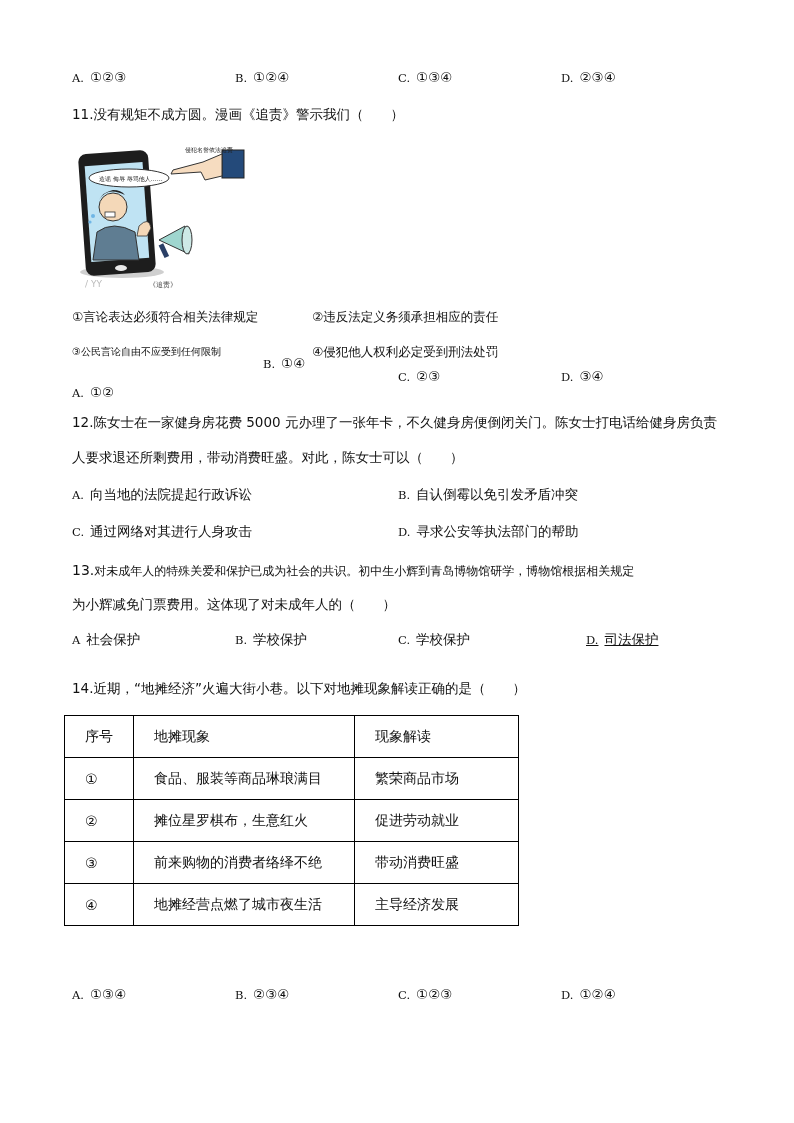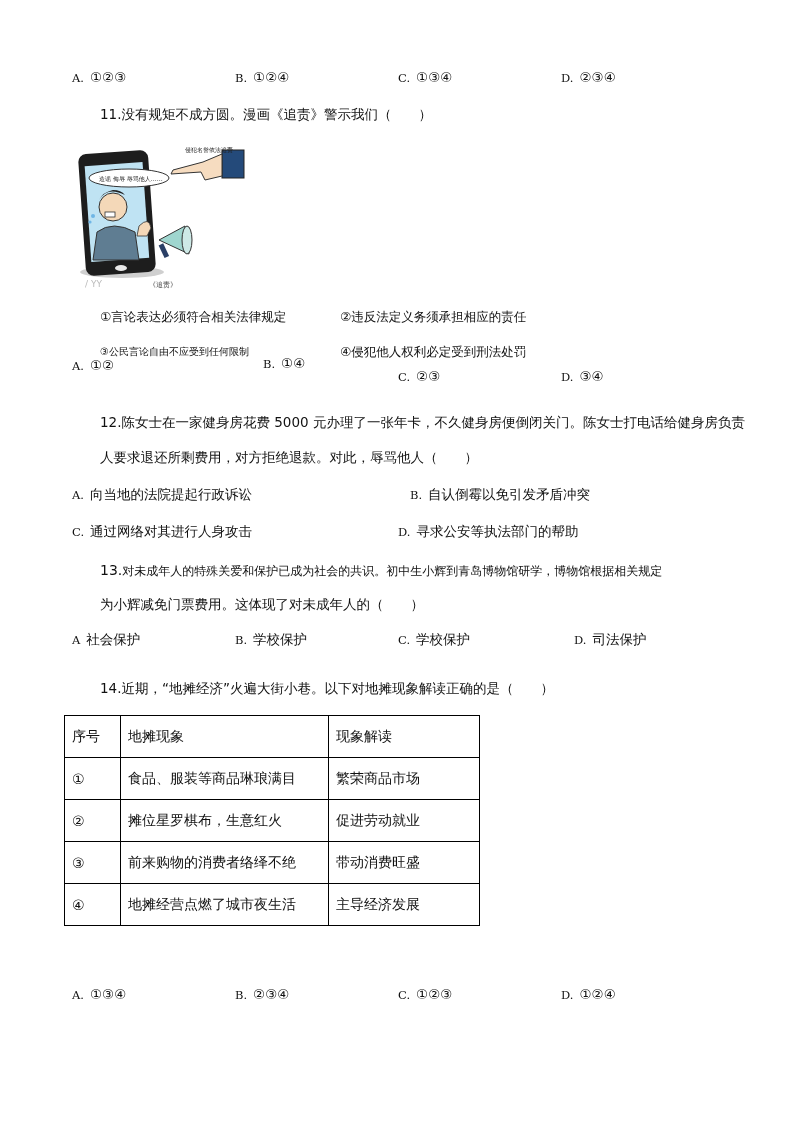--- a/index.html
+++ b/index.html
@@ -1,24 +1,24 @@
 <!DOCTYPE html>
 <html><head>
 <meta charset="utf-8">
 <style>
   html, body { margin:0; padding:0; background:#ffffff; }
   body { width:794px; height:1123px; position:relative; overflow:hidden;
          font-family:"DejaVu Sans", "Liberation Sans", sans-serif; color:#111; }
   .abs { position:absolute; }
-  .line { font-size:13.5px; white-space:nowrap; line-height:18px;margin-left:28px; }
+  .line { font-size:13.5px; white-space:nowrap; line-height:18px; }
   .opt { font-size:13.5px; white-space:nowrap; line-height:18px; }
   .opt .lbl { font-family:"DejaVu Serif", "Liberation Serif", serif; font-size:11.5px; margin-right:6px; }
   .stem-small { font-size:12px; }
   table.q14 { position:absolute; left:64px; top:715px; border-collapse:collapse; }
-  table.q14 td { border:1px solid #000; height:41px; padding:0 0 0 7px; font-size:14px; vertical-align:middle; white-space:nowrap; }
+  table.q14 td { border:1px solid #000; height:41px; padding:0 0 0 20px; font-size:14px; vertical-align:middle; white-space:nowrap; }
   table.q14 td.c0 { width:48px; }
   table.q14 td.c1 { width:200px; }
   table.q14 td.c2 { width:143px; }
   .comic { left:77px; top:140px; width:170px; height:150px; }
 </style>
 </head>
 <body>
 
 <div class="abs opt" style="left:72px;top:68px;text-align:right;"><span class="lbl">A.</span><span>①②③</span></div>
 <div class="abs opt" style="left:235px;top:68px;"><span class="lbl">B.</span><span>①②④</span></div>
@@ -59,38 +59,38 @@
     <text x="72" y="147" font-size="7" fill="#444" font-family="DejaVu Sans, sans-serif">《追责》</text>
     <text x="8" y="147" font-size="9" fill="#bbbbbb" font-family="DejaVu Sans, sans-serif">/ YY</text>
   </svg>
 </div>
 
 <div class="abs line" style="left:72px;top:308px;font-size:12.5px;">①言论表达必须符合相关法律规定</div>
 <div class="abs line" style="left:312px;top:308px;font-size:12.5px;">②违反法定义务须承担相应的责任</div>
 <div class="abs line" style="left:72px;top:343px;font-size:10px;">③公民言论自由不应受到任何限制</div>
 <div class="abs line" style="left:312px;top:343px;font-size:12.5px;">④侵犯他人权利必定受到刑法处罚</div>
 
-<div class="abs opt" style="left:72px;top:356px;"><span class="lbl">A.</span><span>①②</span></div>
+<div class="abs opt" style="left:72px;top:383px;"><span class="lbl">A.</span><span>①②</span></div>
 <div class="abs opt" style="left:235px;top:354px;margin-left:28px;"><span class="lbl">B.</span><span>①④</span></div>
 <div class="abs opt" style="left:398px;top:367px;"><span class="lbl">C.</span><span>②③</span></div>
 <div class="abs opt" style="left:561px;top:367px;"><span class="lbl">D.</span><span>③④</span></div>
 
 <div class="abs line" style="left:72px;top:413px;">12.陈女士在一家健身房花费 5000 元办理了一张年卡，不久健身房便倒闭关门。陈女士打电话给健身房负责</div>
-<div class="abs line" style="left:72px;top:448px;">人要求退还所剩费用，对方拒绝退款。对此，辱骂他人（　　）</div>
+<div class="abs line" style="left:72px;top:448px;">人要求退还所剩费用，带动消费旺盛。对此，陈女士可以（　　）</div>
 <div class="abs opt" style="left:72px;top:485px;"><span class="lbl">A.</span><span>向当地的法院提起行政诉讼</span></div>
-<div class="abs opt" style="left:398px;top:485px;margin-left:12px;"><span class="lbl">B.</span><span>自认倒霉以免引发矛盾冲突</span></div>
+<div class="abs opt" style="left:398px;top:485px;"><span class="lbl">B.</span><span>自认倒霉以免引发矛盾冲突</span></div>
 <div class="abs opt" style="left:72px;top:522px;"><span class="lbl">C.</span><span>通过网络对其进行人身攻击</span></div>
 <div class="abs opt" style="left:398px;top:522px;"><span class="lbl">D.</span><span>寻求公安等执法部门的帮助</span></div>
 
 <div class="abs line" style="left:72px;top:561px;"><span style="font-size:14px;">13.</span><span class="stem-small">对未成年人的特殊关爱和保护已成为社会的共识。初中生小辉到青岛博物馆研学，博物馆根据相关规定</span></div>
 <div class="abs line" style="left:72px;top:595px;">为小辉减免门票费用。这体现了对未成年人的（　　）</div>
 <div class="abs opt" style="left:72px;top:630px;"><span class="lbl">A</span><span>社会保护</span></div>
 <div class="abs opt" style="left:235px;top:630px;"><span class="lbl">B.</span><span>学校保护</span></div>
 <div class="abs opt" style="left:398px;top:630px;"><span class="lbl">C.</span><span>学校保护</span></div>
-<div class="abs opt" style="left:574px;top:630px;"><span class="lbl">D.</span><span>司法保护</span></div>
+<div class="abs opt" style="left:586px;top:630px;text-decoration:underline;"><span class="lbl">D.</span><span>司法保护</span></div>
 
 <div class="abs line" style="left:72px;top:679px;">14.近期，“地摊经济”火遍大街小巷。以下对地摊现象解读正确的是（　　）</div>
 
 <table class="q14">
   <tbody>
       <tr>
     <td class="c0">序号</td>
     <td class="c1">地摊现象</td>
     <td class="c2">现象解读</td>
   </tr>

